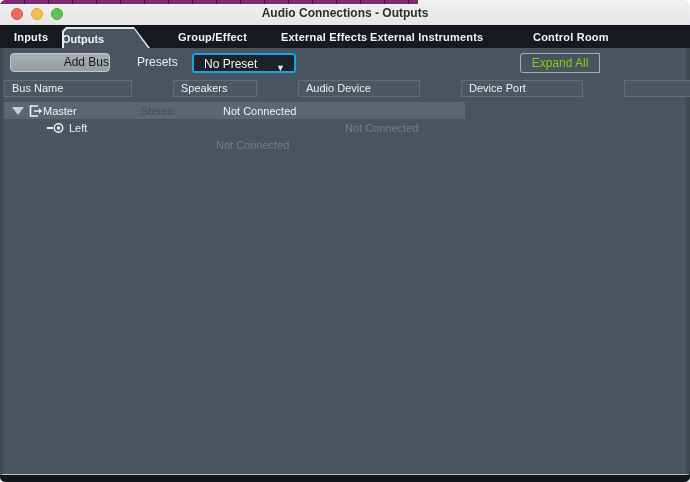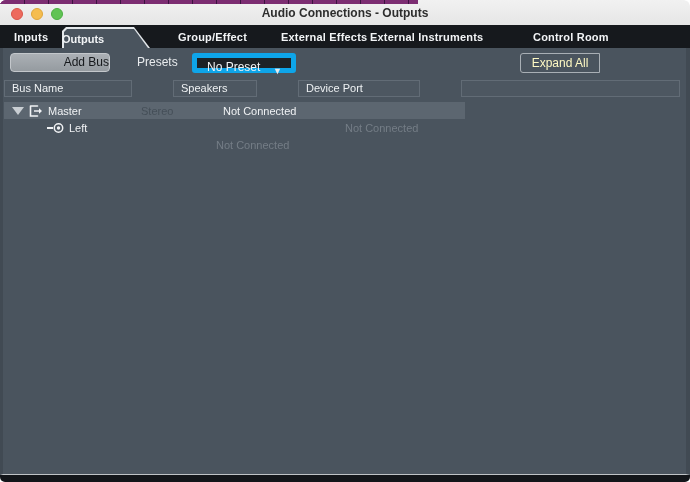--- a/index.html
+++ b/index.html
@@ -43,25 +43,25 @@
   .content { position:absolute; left:0; top:48px; width:690px; height:427px; background:#4a545e;
     border-left:3px solid #414a53; border-right:4px solid #414a53; border-bottom:1px solid #bfc3c6; }
 
   
   .btn-addbus { position:absolute; left:7px; top:5px; width:100px; height:19px;
     background:linear-gradient(#abb0b5,#959ba0); border:1px solid #c3c7cb; border-radius:4px;
     font-size:12px; color:#15181b; text-align:right; line-height:17px; cursor:default; }
   .lbl-presets { position:absolute; left:134px; top:5px; height:19px; line-height:19px;
     font-size:12px; color:#e9ecee; }
   .dd-preset { position:absolute; left:189px; top:5px; width:104px; height:20px; background:#1d2226;
-    border:5px solid #0ea5e9; border-radius:3px; color:#f1f3f5; font-size:12px; line-height:18px;
+    border:2px solid #0ea5e9; border-radius:3px; color:#f1f3f5; font-size:12px; line-height:18px;
     padding-left:10px; cursor:default; }
   .dd-arrow { position:absolute; right:9px; top:4px; font-size:9px; color:#e6e9eb; }
   .btn-expand, .btn-collapse { position:absolute; top:5px; height:20px; background:transparent;
-    border:1px solid #a9afb5; color:#fef9c3; font-size:12px; text-align:center; line-height:18px; cursor:default; }
+    border:1px solid #a9afb5; color:#84cc16; font-size:12px; text-align:center; line-height:18px; cursor:default; }
   .btn-expand { left:517px; width:80px; border-radius:3px 0 0 3px; }
   .btn-collapse { left:596px; width:82px; border-radius:0 3px 3px 0; }
 
   
   .thead { position:absolute; left:1px; top:32px; height:17px; display:flex;gap:40px; }
   .th { background:#4d5761; border:1px solid #626c76; color:#eef1f3; font-size:11px;
     line-height:15px; padding-left:7px; margin-right:1px; overflow:hidden; white-space:nowrap; }
   .w-bus { width:128px; } .w-spk { width:84px; } .w-dev { width:122px; } .w-port { width:122px; } .w-rest { width:219px; }
 
   
@@ -73,21 +73,21 @@
   .c-spk { width:85px; padding-left:8px; }
   .c-dev { width:123px; padding-left:5px; }
   .c-port { width:122px; padding-left:4px; }
   .dim-dark { color:#454f58; }
   .dim-light { color:#747d86; }
 
   .tri { width:0; height:0; border-left:6px solid transparent; border-right:6px solid transparent;
     border-top:8px solid #c9ced3; margin-left:8px; }
   .bus-icon { margin-left:5px; display:inline-flex; }
   .port-icon { margin-left:43px; margin-right:4px; display:inline-flex; }
-  .row-name { margin-left:5px; }
+  .row-name { }
 </style>
 </head>
 <body>
 
 <div class="screen">
   <div class="window">
 
     <div class="titlebar">
       <span class="traffic t-red"></span>
       <span class="traffic t-yellow"></span>
@@ -114,20 +114,21 @@
       <div class="lbl-presets">Presets</div>
       <div class="dd-preset">
         <span>No Preset</span>
         <span class="dd-arrow">▼</span>
       </div>
       <div class="btn-expand">Expand All</div>
 
       <div class="thead">
         <div class="th w-bus">Bus Name</div>
         <div class="th w-spk">Speakers</div>
+        <div class="th w-dev">Audio Device</div>
         <div class="th w-port">Device Port</div>
         <div class="th w-rest"></div>
       </div>
 
       <div class="rows">
 
         <div class="row row-selected">
           <div class="cell c-bus">
             <span class="tri"></span>
             <span class="bus-icon">

